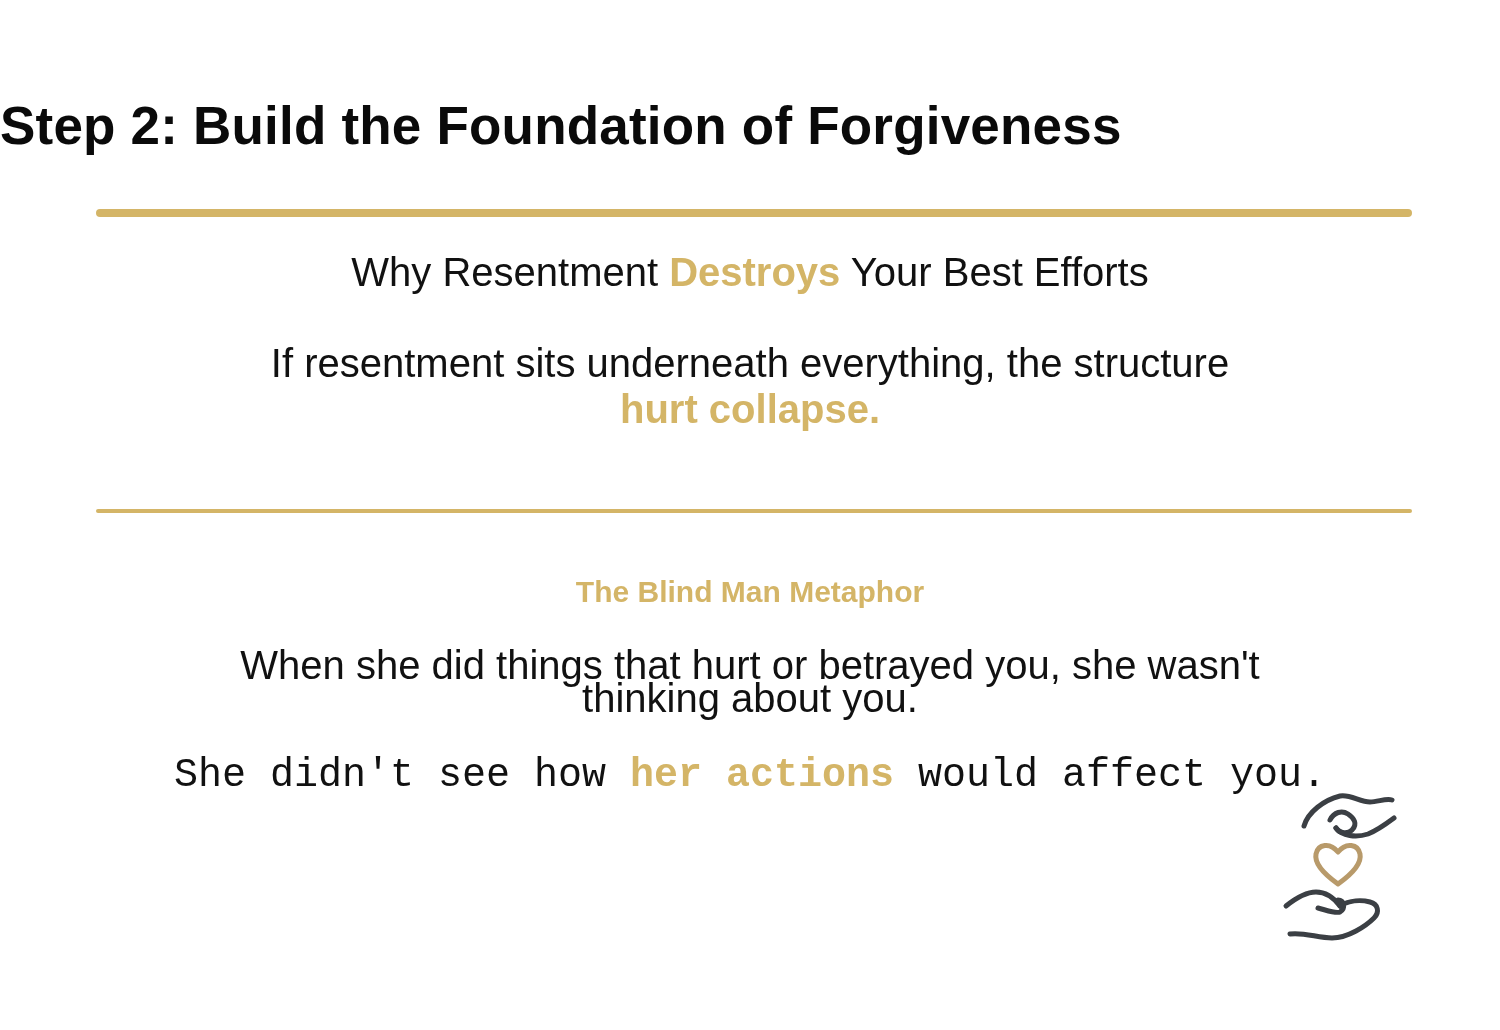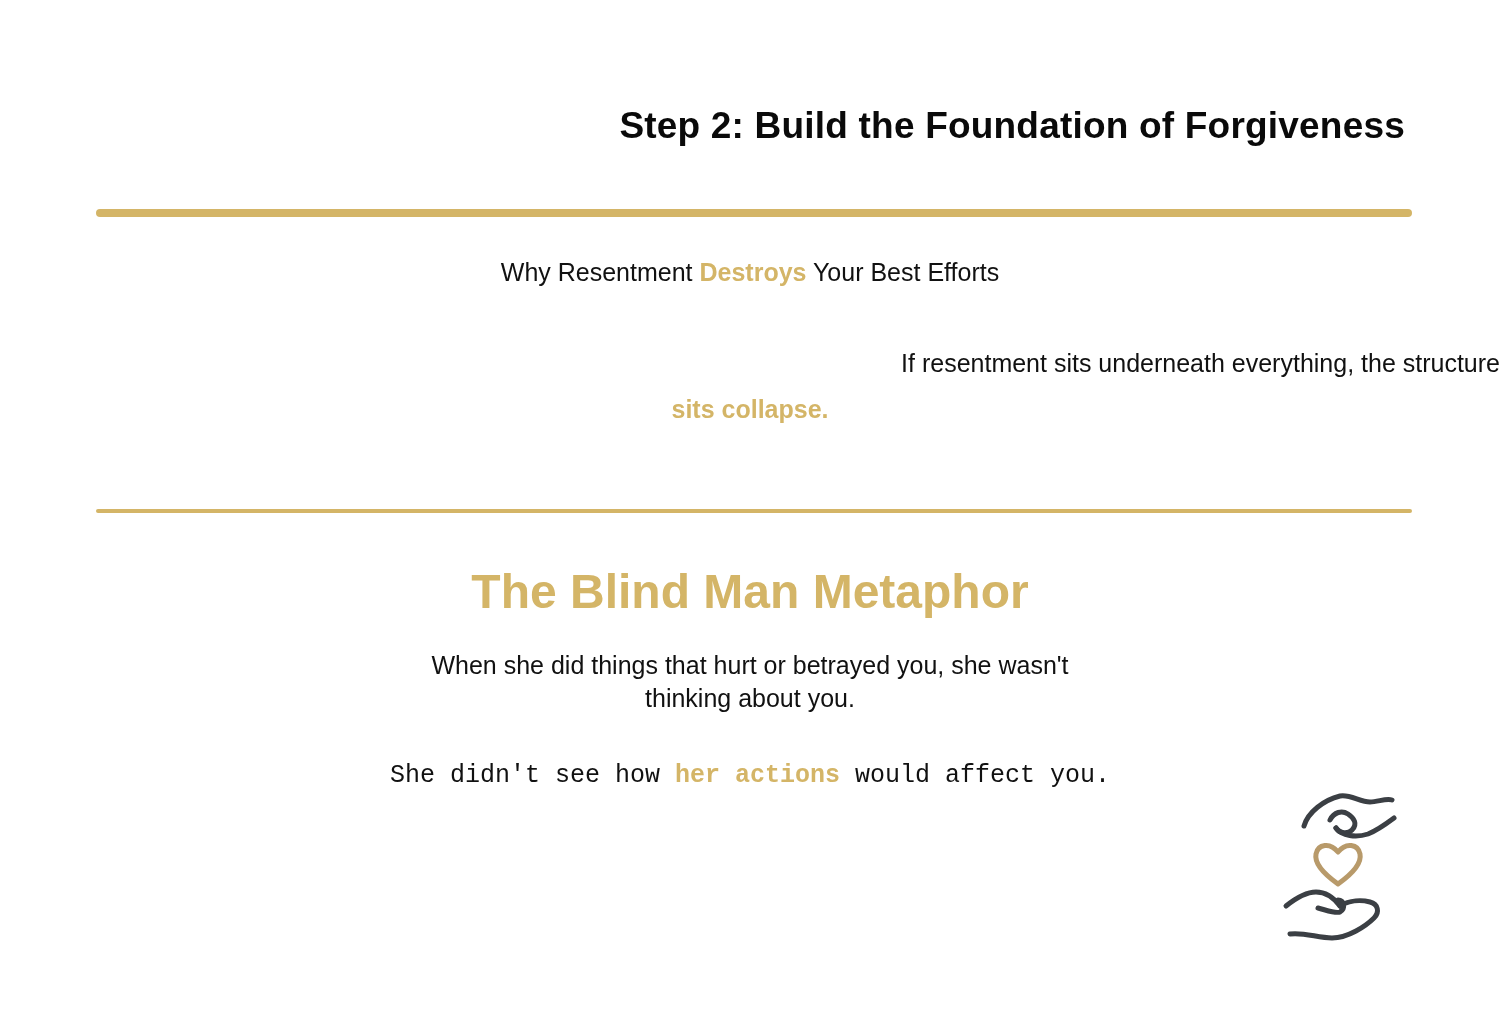--- a/index.html
+++ b/index.html
@@ -13,22 +13,22 @@
       position: relative;
       overflow: hidden;
       font-family: "Liberation Sans", "DejaVu Sans", sans-serif;
       color: #111111;
     }
     .title {
       position: absolute;
       left: 0;
       top: 92px;
       width: 1405px;
-      text-align: right;
-      font-size: 37px;
+      text-align: left;
+      font-size: 53px;
       font-weight: 700;
       color: #0a0a0a;
       letter-spacing: 0.2px;
       margin: 0;
       line-height: 68px;
     }
     .divider {
       position: absolute;
       left: 96px;
       width: 1316px;
@@ -36,36 +36,36 @@
       border-radius: 4px;
     }
     .divider.top { top: 209px; height: 8px; }
     .divider.mid { top: 509px; height: 4px; border-radius: 2px; }
 
     .line {
       position: absolute;
       left: 0;
       width: 1500px;
       text-align: center;
-      font-size: 25px;
+      font-size: 40px;
       line-height: 46px;
       font-weight: 400;
       color: #111111;
       margin: 0;
     }
     .gold {
       color: #d4b567;
       font-weight: 700;
     }
     .subhead {
       position: absolute;
       left: 0;
       width: 1500px;
       text-align: center;
-      font-size: 48px;
+      font-size: 30px;
       line-height: 48px;
       font-weight: 700;
       color: #d4b567;
       margin: 0;
     }
     .icon-care {
       position: absolute;
       left: 1278px;
       top: 782px;
       width: 126px;
@@ -74,22 +74,22 @@
   </style>
 </head>
 <body>
 
 <h1 class="title">Step 2: Build the Foundation of Forgiveness</h1>
 
 <div class="divider top"></div>
 
 <p class="line" style="top:249px;"><span>Why Resentment </span><span class="gold">Destroys</span><span> Your Best Efforts</span></p>
 
-<p class="line" style="top:340px;text-align:right;">If resentment sits underneath everything, the structure</p>
-<p class="line gold" style="top:386px;">sits collapse.</p>
+<p class="line" style="top:340px;">If resentment sits underneath everything, the structure</p>
+<p class="line gold" style="top:386px;">hurt collapse.</p>
 
 <div class="divider mid"></div>
 
 <h2 class="subhead" style="top:568px;">The Blind Man Metaphor</h2>
 
 <p class="line" style="top:642px;">When she did things that hurt or betrayed you, she wasn't</p>
 <p class="line" style="top:675px;">thinking about you.</p>
 
 <p class="line" style="top:753px;font-family:Liberation Mono, monospace;"><span>She didn't see how </span><span class="gold">her actions</span><span> would affect you.</span></p>
 

